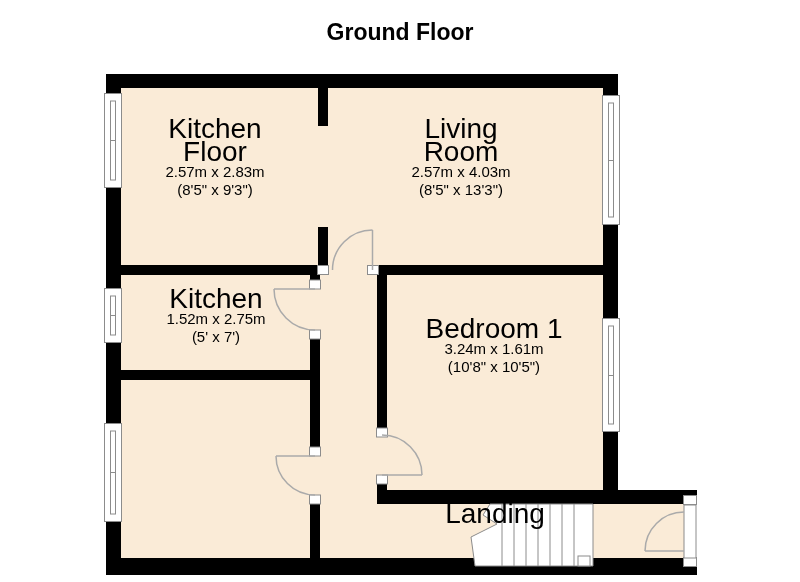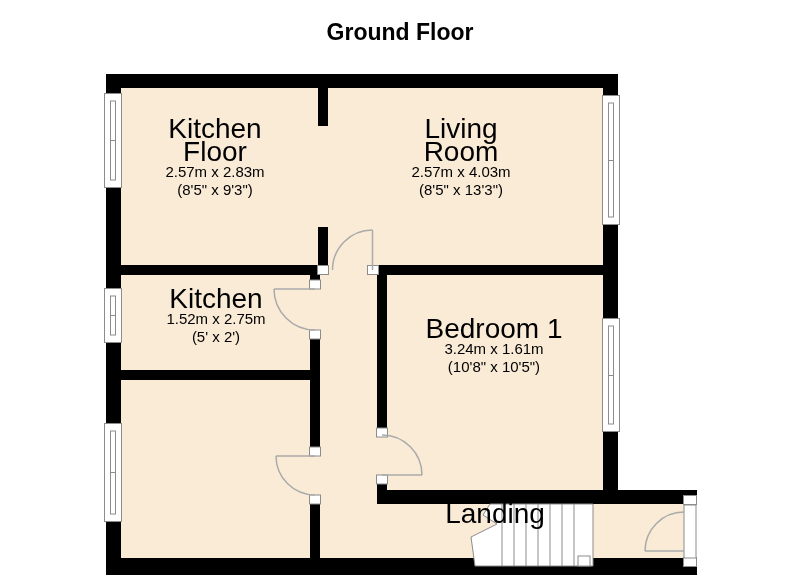--- a/index.html
+++ b/index.html
@@ -144,21 +144,21 @@
   <div class="lbl" style="left:461px;top:117px;">
     <div class="room-name">Living</div>
     <div class="room-name">Room</div>
     <div class="room-dims">2.57m x 4.03m</div>
     <div class="room-dims">(8'5" x 13'3")</div>
   </div>
 
   <div class="lbl" style="left:216px;top:287px;">
     <div class="room-name">Kitchen</div>
     <div class="room-dims">1.52m x 2.75m</div>
-    <div class="room-dims">(5' x 2')</div>
+    <div class="room-dims">(5' x 7')</div>
   </div>
 
   <div class="lbl" style="left:494px;top:317px;">
     <div class="room-name">Bedroom 1</div>
     <div class="room-dims">3.24m x 1.61m</div>
     <div class="room-dims">(10'8" x 10'5")</div>
   </div>
 
 
   <div class="lbl" style="left:495px;top:502px;">

